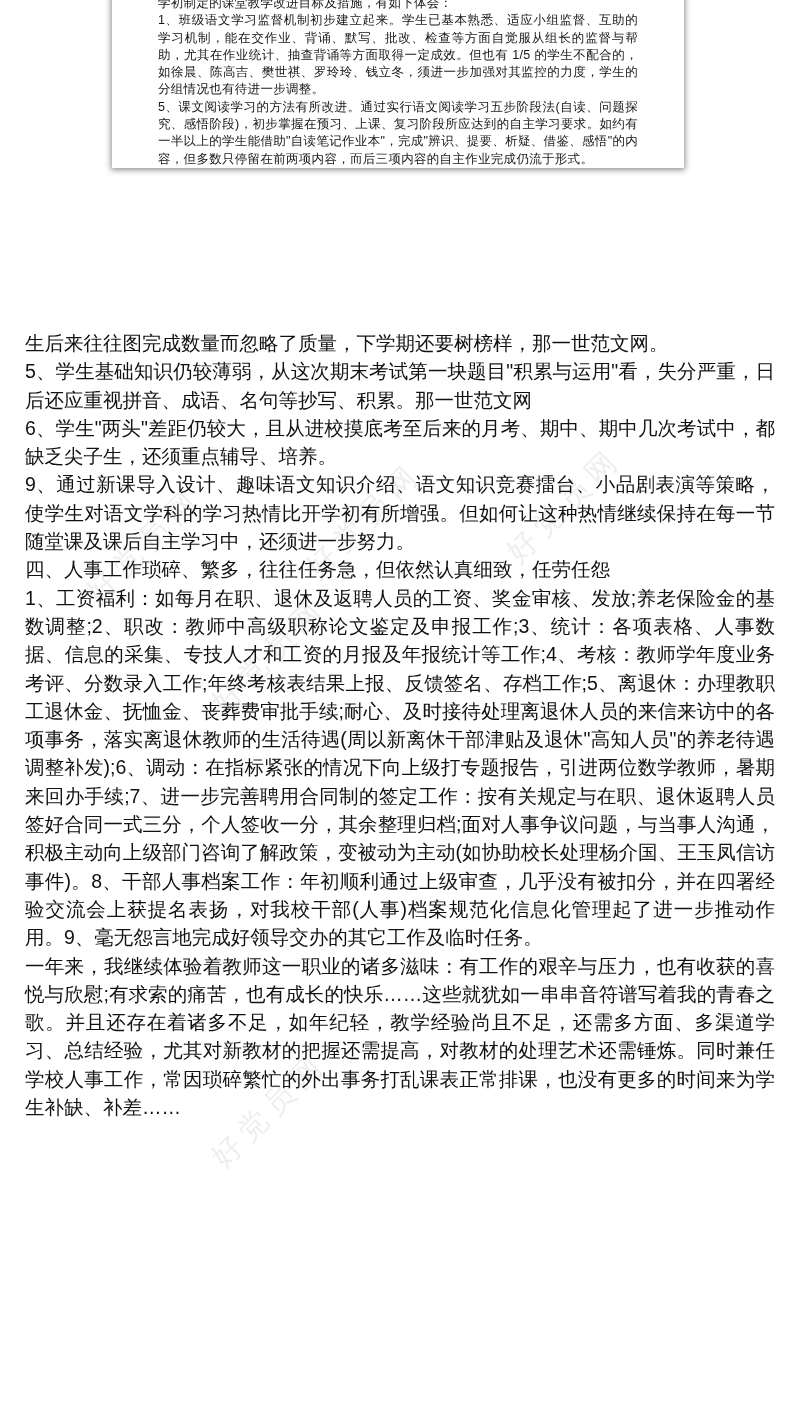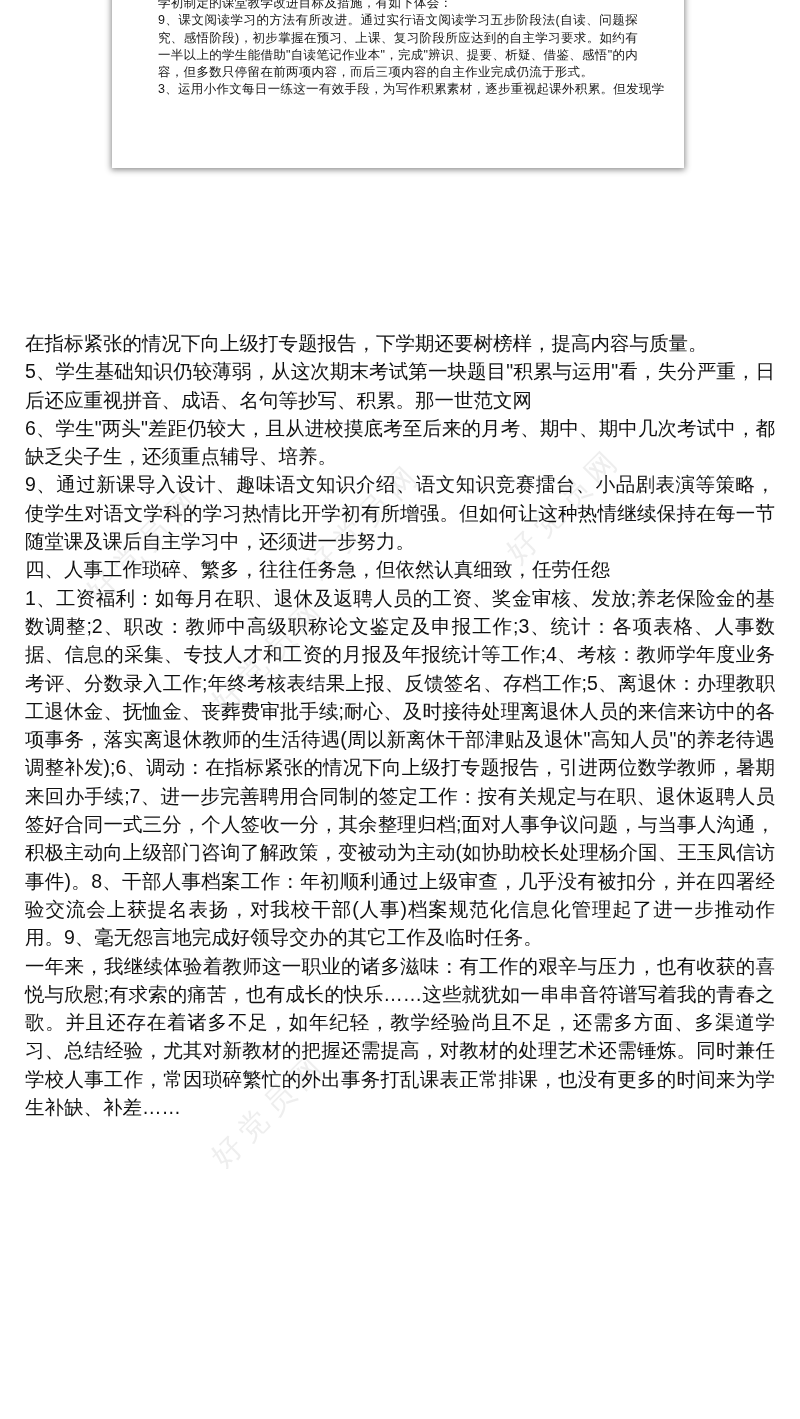--- a/index.html
+++ b/index.html
@@ -65,33 +65,34 @@
   .wm5 { left: 195px; top: 1090px; }
 </style>
 </head>
 <body>
 
 <div class="canvas">
 
   <div class="page-preview">
     <div class="preview-text">
         <p>学初制定的课堂教学改进目标及措施，有如下体会：</p>
-        <p>9、课文阅读学习的方法有所改进。通过实行语文阅读学习五步阶段法(自读、问题探究、感悟阶段)，初步掌握在预习、上课、复习阶段所应达到的自主学习要求。如约有一半以上的学生能借助"自读笔记作业本"，完成"辨识、提要、析疑、借鉴、感悟"的内容，但多数只停留在前两项内容，而后三项内容的自主作业完成仍流于形式。</p>
+        <p>1、班级语文学习监督机制初步建立起来。学生已基本熟悉、适应小组监督、互助的学习机制，能在交作业、背诵、默写、批改、检查等方面自觉服从组长的监督与帮助，尤其在作业统计、抽查背诵等方面取得一定成效。但也有 1/5 的学生不配合的，如徐晨、陈高吉、樊世祺、罗玲玲、钱立冬，须进一步加强对其监控的力度，学生的分组情况也有待进一步调整。</p>
+        <p>5、课文阅读学习的方法有所改进。通过实行语文阅读学习五步阶段法(自读、问题探究、感悟阶段)，初步掌握在预习、上课、复习阶段所应达到的自主学习要求。如约有一半以上的学生能借助"自读笔记作业本"，完成"辨识、提要、析疑、借鉴、感悟"的内容，但多数只停留在前两项内容，而后三项内容的自主作业完成仍流于形式。</p>
         <p>3、运用小作文每日一练这一有效手段，为写作积累素材，逐步重视起课外积累。但发现学</p>
       </div>
   </div>
 
   <div class="watermark wm1">好党员网</div>
   <div class="watermark wm2">好党员网</div>
   <div class="watermark wm3">好党员网</div>
   <div class="watermark wm4">好党员网</div>
   <div class="watermark wm5">好党员网</div>
 
   <div class="body-text">
-      <p>在指标紧张的情况下向上级打专题报告，下学期还要树榜样，提高内容与质量。</p>
+      <p>生后来往往图完成数量而忽略了质量，下学期还要树榜样，那一世范文网。</p>
       <p>5、学生基础知识仍较薄弱，从这次期末考试第一块题目"积累与运用"看，失分严重，日后还应重视拼音、成语、名句等抄写、积累。那一世范文网</p>
       <p>6、学生"两头"差距仍较大，且从进校摸底考至后来的月考、期中、期中几次考试中，都缺乏尖子生，还须重点辅导、培养。</p>
       <p>9、通过新课导入设计、趣味语文知识介绍、语文知识竞赛擂台、小品剧表演等策略，使学生对语文学科的学习热情比开学初有所增强。但如何让这种热情继续保持在每一节随堂课及课后自主学习中，还须进一步努力。</p>
       <p>四、人事工作琐碎、繁多，往往任务急，但依然认真细致，任劳任怨</p>
       <p>1、工资福利：如每月在职、退休及返聘人员的工资、奖金审核、发放;养老保险金的基数调整;2、职改：教师中高级职称论文鉴定及申报工作;3、统计：各项表格、人事数据、信息的采集、专技人才和工资的月报及年报统计等工作;4、考核：教师学年度业务考评、分数录入工作;年终考核表结果上报、反馈签名、存档工作;5、离退休：办理教职工退休金、抚恤金、丧葬费审批手续;耐心、及时接待处理离退休人员的来信来访中的各项事务，落实离退休教师的生活待遇(周以新离休干部津贴及退休"高知人员"的养老待遇调整补发);6、调动：在指标紧张的情况下向上级打专题报告，引进两位数学教师，暑期来回办手续;7、进一步完善聘用合同制的签定工作：按有关规定与在职、退休返聘人员签好合同一式三分，个人签收一分，其余整理归档;面对人事争议问题，与当事人沟通，积极主动向上级部门咨询了解政策，变被动为主动(如协助校长处理杨介国、王玉凤信访事件)。8、干部人事档案工作：年初顺利通过上级审查，几乎没有被扣分，并在四署经验交流会上获提名表扬，对我校干部(人事)档案规范化信息化管理起了进一步推动作用。9、毫无怨言地完成好领导交办的其它工作及临时任务。</p>
       <p>一年来，我继续体验着教师这一职业的诸多滋味：有工作的艰辛与压力，也有收获的喜悦与欣慰;有求索的痛苦，也有成长的快乐……这些就犹如一串串音符谱写着我的青春之歌。并且还存在着诸多不足，如年纪轻，教学经验尚且不足，还需多方面、多渠道学习、总结经验，尤其对新教材的把握还需提高，对教材的处理艺术还需锤炼。同时兼任学校人事工作，常因琐碎繁忙的外出事务打乱课表正常排课，也没有更多的时间来为学生补缺、补差……</p>
     </div>
 
 </div>
 

